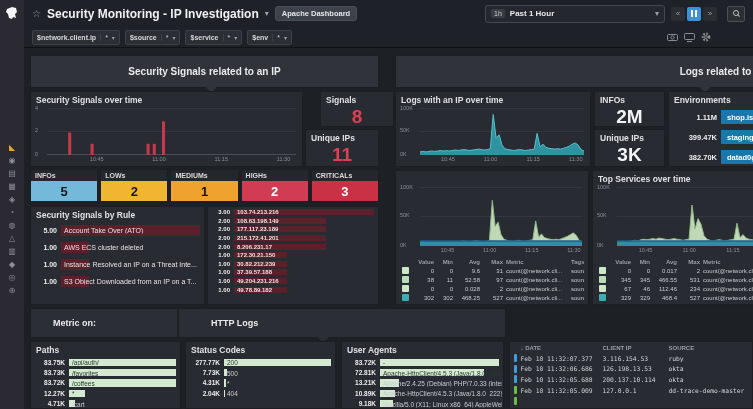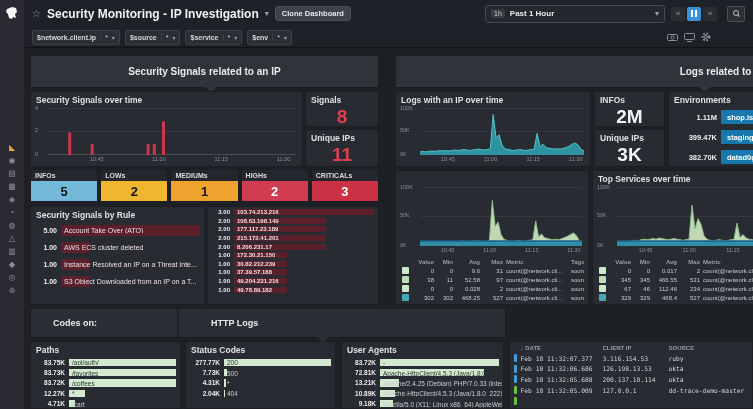--- a/index.html
+++ b/index.html
@@ -160,21 +160,21 @@
         <div class="side-icon">⊕</div>
       </div>
   </aside>
 
   <div class="main">
 
     <header class="topbar">
       <span class="star">☆</span>
       <h1 class="page-title">Security Monitoring - IP Investigation</h1>
       <span class="caret">▾</span>
-      <button class="clone-btn">Clone Dashboard</button>
+      <button class="clone-btn">Apache Dashboard</button>
       <div class="spacer"></div>
       <div class="time-select">
         <span class="time-badge">1h</span>
         <span class="time-label">Past 1 Hour</span>
         <span class="caret">▾</span>
       </div>
       <div class="nav-group">
         <span class="nav-btn">«</span>
         <span class="nav-btn pause">
             <span class="pause-bars">
@@ -254,21 +254,21 @@
               </svg></div>
           <div class="xticks">
             <span class="xt0">10:45</span>
             <span class="xt1">11:00</span>
             <span class="xt2">11:15</span>
             <span class="xt3">11:30</span>
           </div>
         </div>
       </div>
 
-      <div class="panel stat" style="left:281px;top:43px;width:74px;height:36px;">
+      <div class="panel stat" style="left:296px;top:43px;width:74px;height:36px;">
         <div class="ptitle">Signals</div>
         <div class="big red">8</div>
       </div>
       <div class="panel stat" style="left:281px;top:81px;width:74px;height:38px;">
         <div class="ptitle">Unique IPs</div>
         <div class="big red">11</div>
       </div>
 
       <div class="sev-row" id="sev-row" style="left:6px;top:121px;width:349px;height:33px;">
           <div class="sev">
@@ -598,21 +598,21 @@
               <span class="lg-c c-min">329</span>
               <span class="lg-c c-avg">468.4</span>
               <span class="lg-c c-max">527</span>
               <span class="lg-c c-met">count(@network.client.ip:*]</span>
               <span class="lg-c c-tag"></span>
             </div>
           </div>
       </div>
 
       <div class="focusbar" style="left:6px;top:260px;width:474px;height:28px;">
-        <div class="focus-label">Codes on:</div>
+        <div class="focus-label">Metric on:</div>
         <div class="focus-tab">HTTP Logs</div>
         <span class="notch bar" style="left:288px;bottom:-4px;position:absolute;"></span>
       </div>
 
       <div class="panel" style="left:161px;top:293px;width:151px;height:68px;">
         <div class="ptitle">Status Codes</div>
         <div class="tl mint" id="status-codes">
             <div class="tl-row">
               <span class="tl-val">277.77K</span>
               <div class="tl-track">

